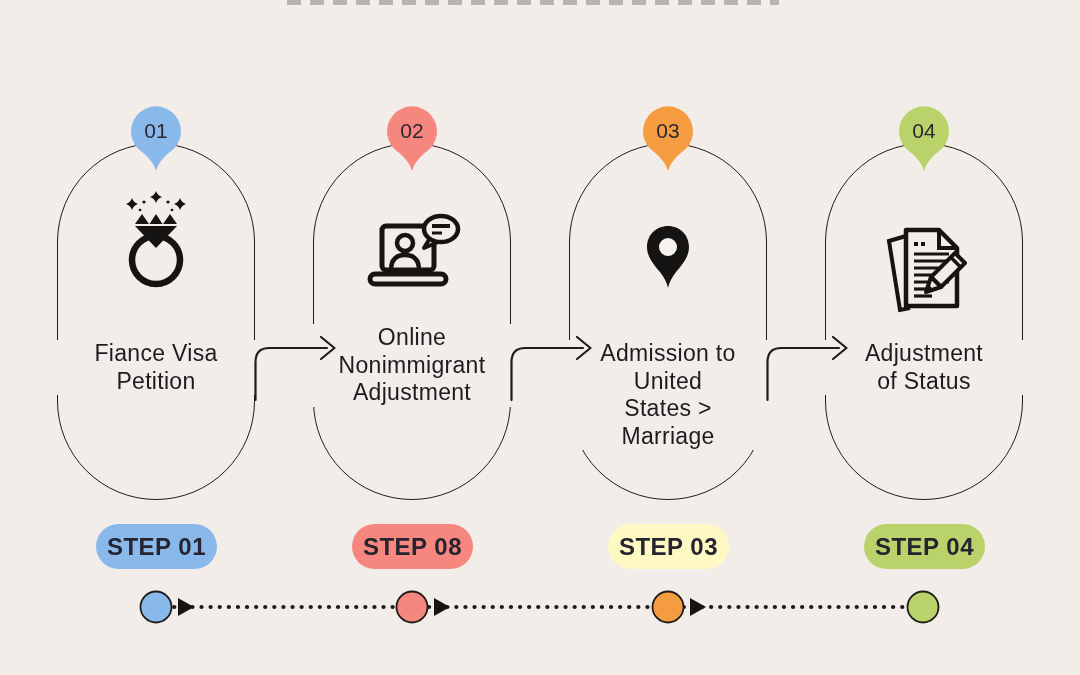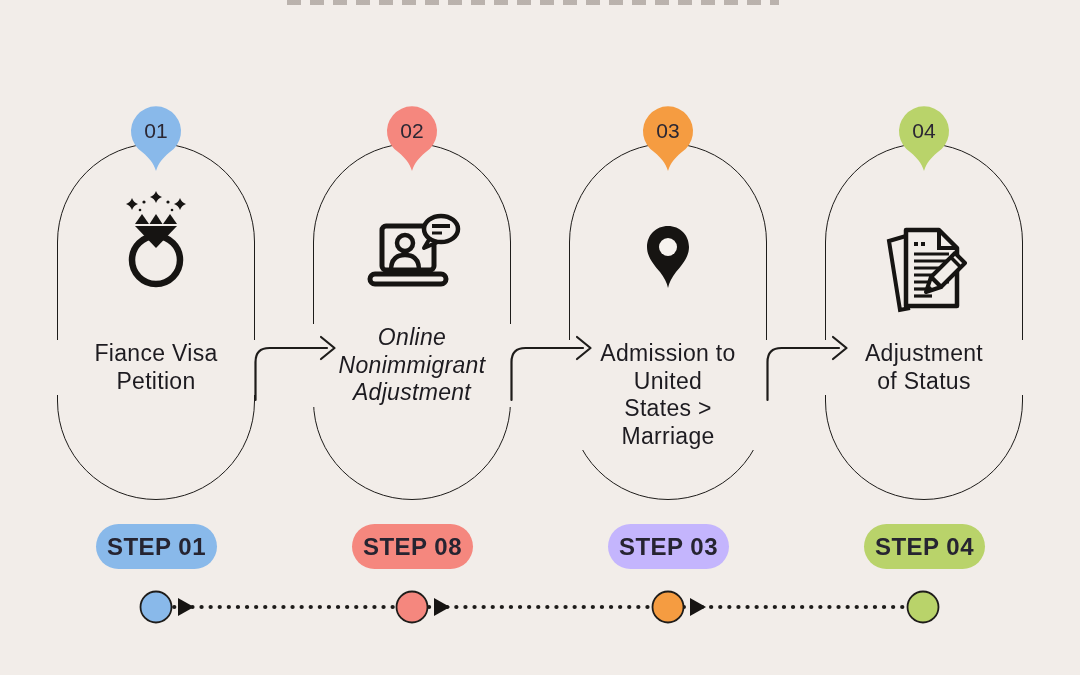--- a/index.html
+++ b/index.html
@@ -80,21 +80,21 @@
   <svg class="icon-box" style="left:360px;top:212px" width="104" height="88" viewBox="0 0 104 88" fill="none" stroke="#161412">
     <rect x="22" y="14" width="52" height="44" rx="4" stroke-width="5"></rect>
     <rect x="10" y="62" width="76" height="10" rx="5" stroke-width="5"></rect>
     <circle cx="45" cy="31" r="8" stroke-width="4.5"></circle>
     <path d="M31 58 Q31 43 45 43 Q59 43 59 58" stroke-width="4.5"></path>
     <polygon points="64,36 70,26 78,30" fill="#f2ede9" stroke-width="4" stroke-linejoin="round"></polygon>
     <ellipse cx="81" cy="17" rx="17" ry="13" fill="#f2ede9" stroke-width="4.5"></ellipse>
     <line x1="72" y1="14" x2="90" y2="14" stroke-width="4"></line>
     <line x1="72" y1="21" x2="82" y2="21" stroke-width="3"></line>
   </svg>
-  <div class="step-title" style="left: 296px; top: 324px; background-color: rgb(242, 237, 233); font-style: italic;">
+  <div class="step-title" style="left: 296px; top: 324px; background-color: rgb(242, 237, 233);">
     <div>Online</div>
     <div>Nonimmigrant</div>
     <div>Adjustment</div>
   </div>
   <div class="pill" style="left: 352px; background-color: rgb(245, 135, 126);">
     <span>STEP 08</span>
   </div>
 
   <div class="capsule" style="left:569px"></div>
   <svg class="badge" style="left:640px" viewBox="0 0 56 72">
@@ -104,21 +104,21 @@
   <svg class="icon-box" style="left:645px;top:224px" width="46" height="70" viewBox="0 0 46 70">
     <path d="M23 2 C11 2 2 11 2 23 C2 33 9 41 15 48 C19 53 22 59 23 64 C24 59 27 53 31 48 C37 41 44 33 44 23 C44 11 35 2 23 2 Z" fill="#161412"></path>
     <circle cx="23" cy="23" r="9" fill="#f7f3ef"></circle>
   </svg>
   <div class="step-title" style="left: 552px; top: 340px; background-color: rgb(242, 237, 233);">
     <div>Admission to</div>
     <div>United</div>
     <div>States &gt;</div>
     <div>Marriage</div>
   </div>
-  <div class="pill" style="left: 608px; background-color: #c4b5fd;">
+  <div class="pill" style="left: 608px; background-color: #fef9c3;">
     <span>STEP 03</span>
   </div>
 
   <div class="capsule" style="left:825px"></div>
   <svg class="badge" style="left:896px" viewBox="0 0 56 72">
     <path d="M28 69 C25.5 60.5 20.5 55.5 15 50.7 A25 25 0 1 1 41 50.7 C35.5 55.5 30.5 60.5 28 69 Z" fill="#b9d36a"></path>
     <text x="28" y="36" text-anchor="middle" font-size="21" font-weight="500" fill="#2b2733">04</text>
   </svg>
   <svg class="icon-box" style="left:876px;top:222px" width="96" height="92" viewBox="0 0 96 92" fill="none" stroke="#161412">
     <path d="M30 14 L13 19 L24 88 L34 86" stroke-width="4"></path>

